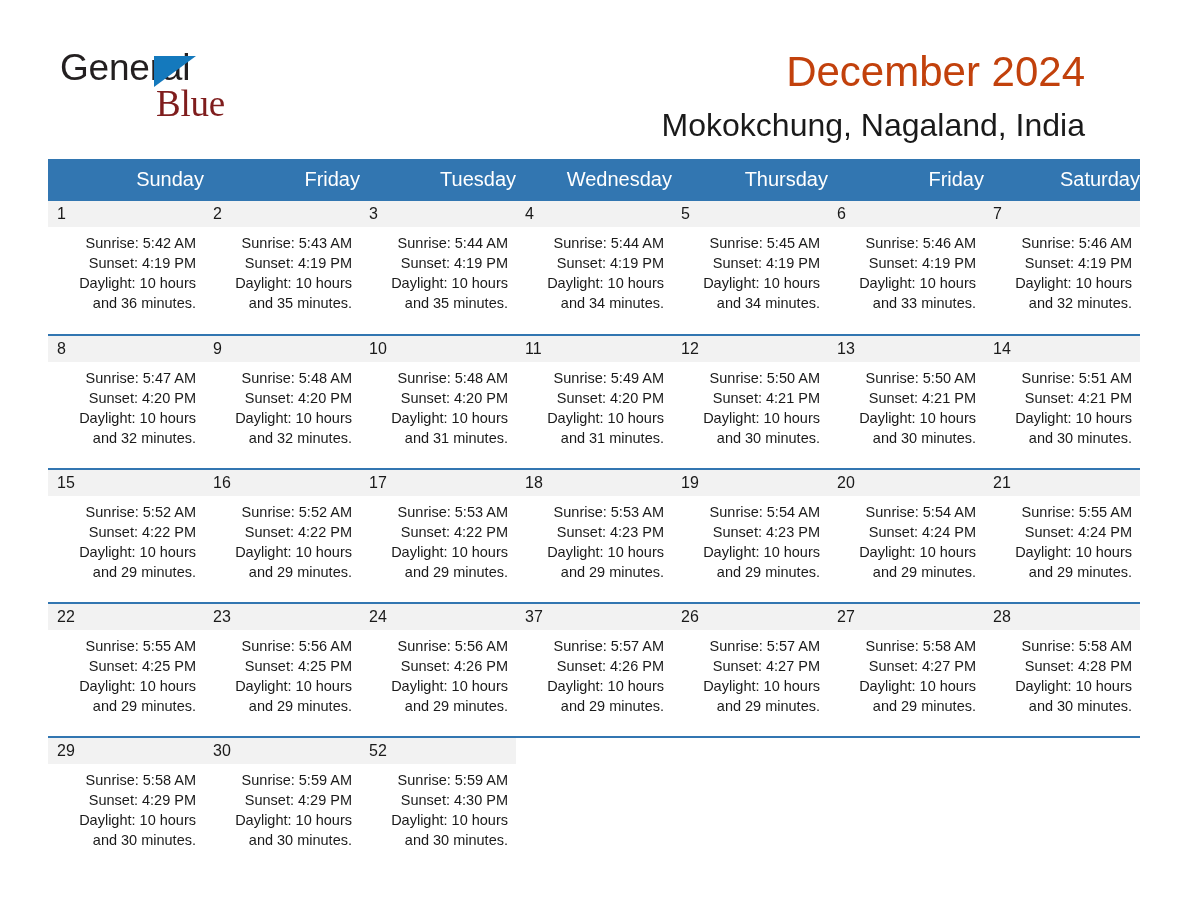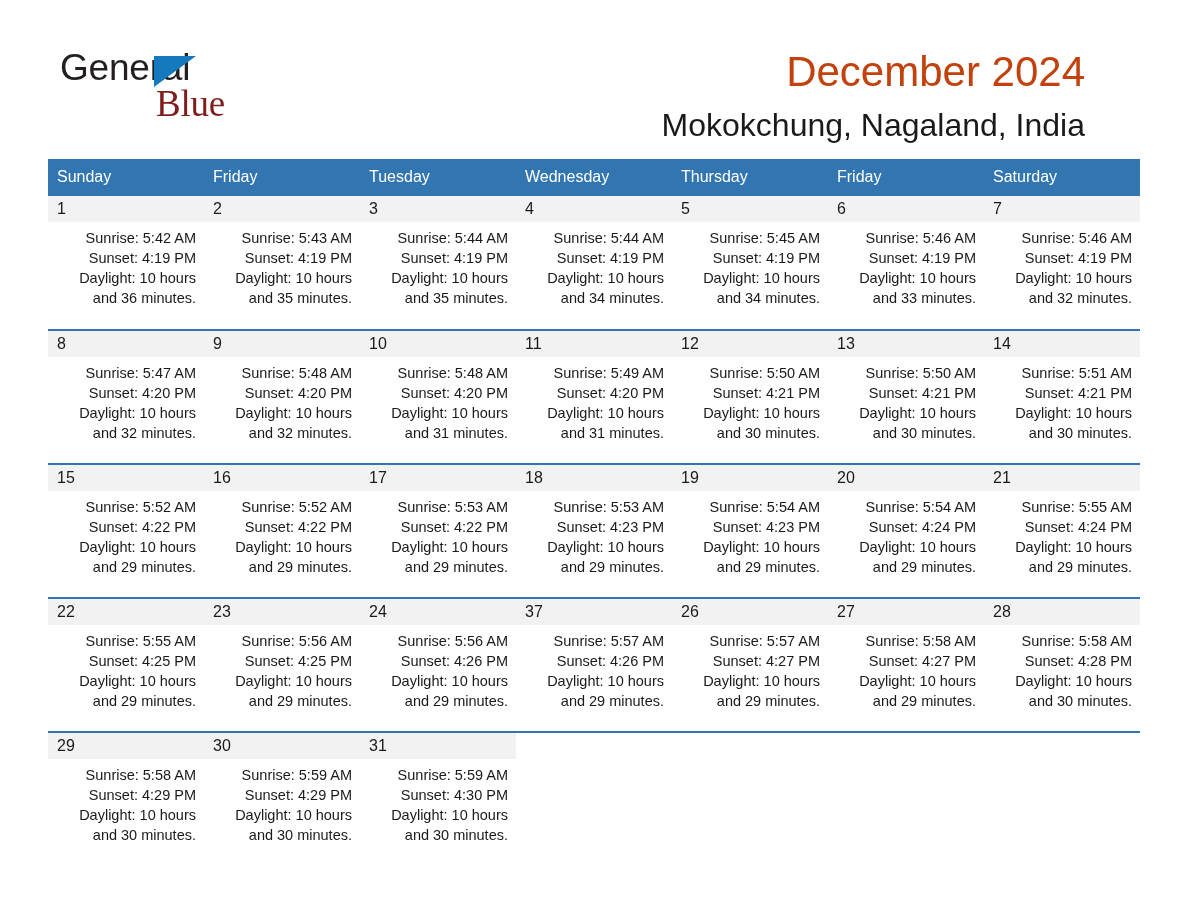--- a/index.html
+++ b/index.html
@@ -93,23 +93,23 @@
   table.cal-table {
     border-collapse: collapse;
     table-layout: fixed;
     width: 1092px;
   }
   table.cal-table col { width: 156px; }
 
   thead th {
     background: #3276b1;
     color: #ffffff;
-    font-size: 16px;
+    font-size: 20px;
     font-weight: normal;
-    text-align: left;
+    text-align: right;
     padding: 9px 0 10px 9px;
     height: 18px;
     vertical-align: middle;
     box-sizing: border-box;
   }
 
   tr.week-row td {
     vertical-align: top;
     padding: 0;
     border-top: 2px solid #3276b1;
@@ -525,21 +525,21 @@
             </div>
             <div class="cell-body">
               <div class="cell-line">Sunrise: 5:59 AM</div>
               <div class="cell-line">Sunset: 4:29 PM</div>
               <div class="cell-line">Daylight: 10 hours</div>
               <div class="cell-line">and 30 minutes.</div>
             </div>
           </td>
           <td>
             <div class="daynum-band">
-              <span class="daynum">31</span>
+              <span class="daynum">52</span>
             </div>
             <div class="cell-body">
               <div class="cell-line">Sunrise: 5:59 AM</div>
               <div class="cell-line">Sunset: 4:30 PM</div>
               <div class="cell-line">Daylight: 10 hours</div>
               <div class="cell-line">and 30 minutes.</div>
             </div>
           </td>
           <td class="empty-cell">
             <div class="daynum-band">

